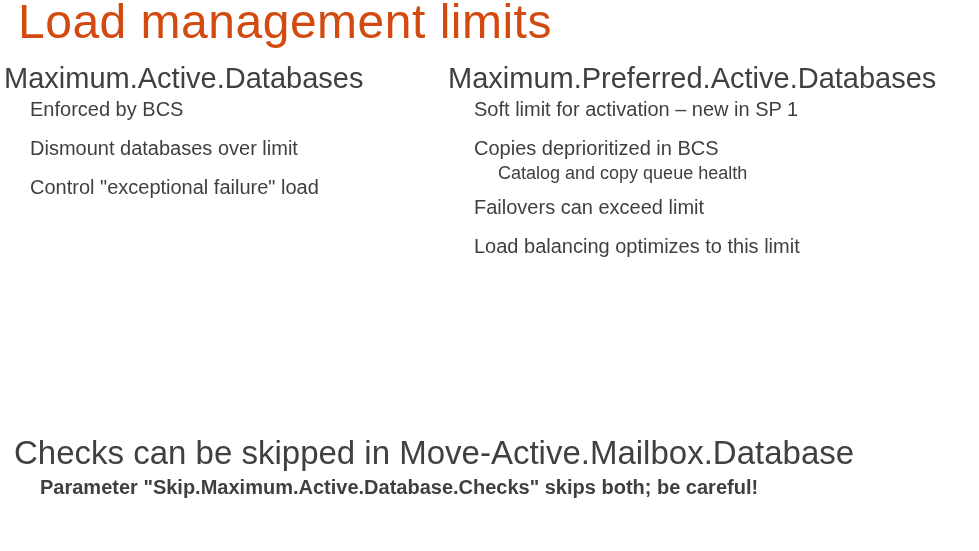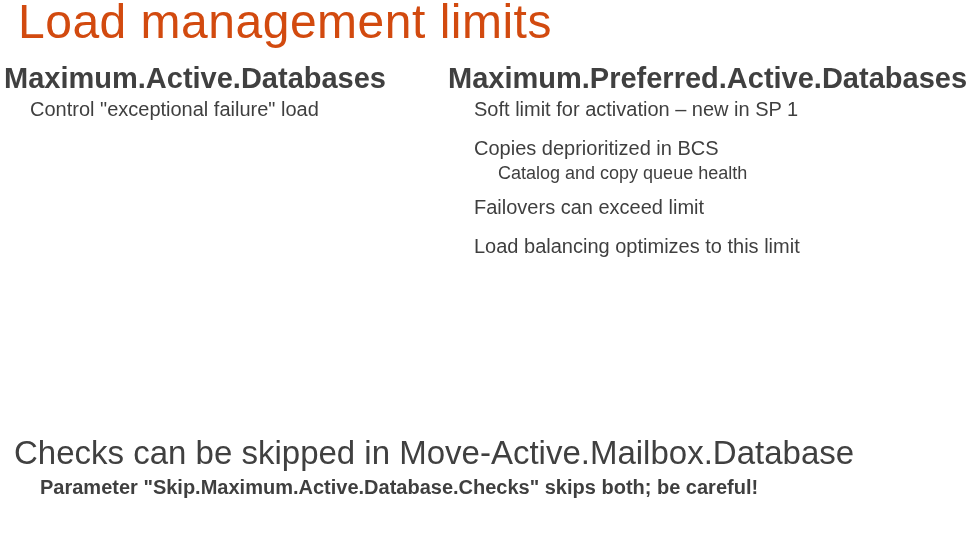--- a/index.html
+++ b/index.html
@@ -28,21 +28,21 @@
     letter-spacing: 0.5px;
   }
   .col {
     position: absolute;
     top: 62px;
   }
   .col-left { left: 4px; width: 444px; }
   .col-right { left: 448px; width: 540px; }
   .sub {
     font-size: 29px;
-    font-weight: 700;
+    font-weight: 400;
     color: #404040;
     margin: 0 0 2px 0;
     white-space: nowrap;
   }
   .bul {
     font-size: 20px;
     font-weight: 400;
     color: #3f3f3f;
     margin: 0 0 14px 26px;
     line-height: 1.25;
@@ -77,20 +77,22 @@
 </style>
 </head>
 <body>
 
 <div class="slide">
 
   <div class="title">Load management limits</div>
 
   <div class="col col-left">
     <p class="sub">Maximum.Active.Databases</p>
+    <p class="bul">Enforced by BCS</p>
+    <p class="bul">Dismount databases over limit</p>
     <p class="bul">Control "exceptional failure" load</p>
   </div>
 
   <div class="col col-right">
     <p class="sub">Maximum.Preferred.Active.Databases</p>
     <p class="bul">Soft limit for activation – new in SP 1</p>
     <p class="bul tight">Copies deprioritized in BCS</p>
     <p class="subbul">Catalog and copy queue health</p>
     <p class="bul">Failovers can exceed limit</p>
     <p class="bul">Load balancing optimizes to this limit</p>

